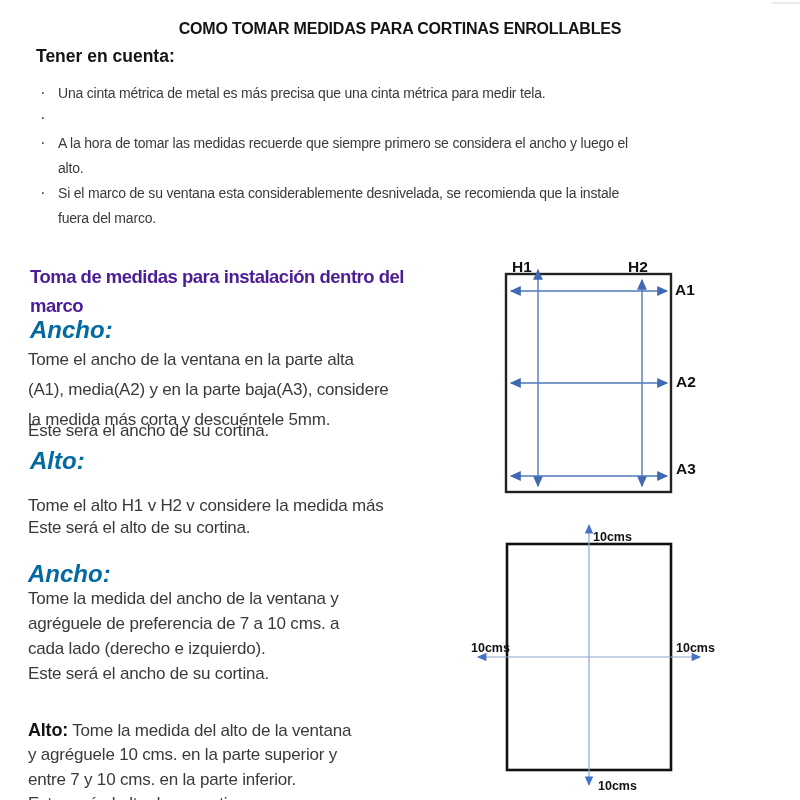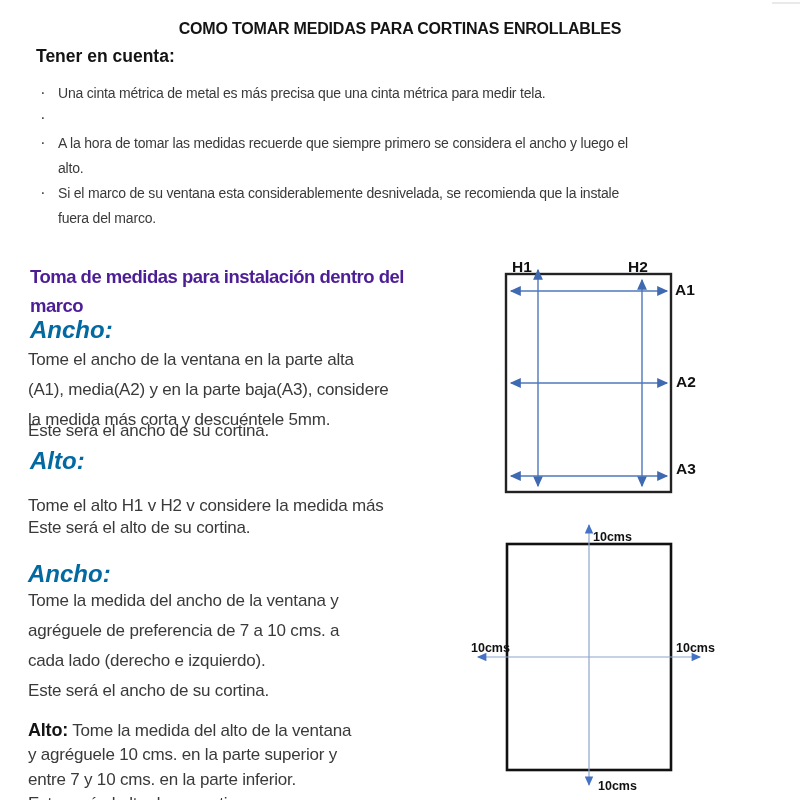--- a/index.html
+++ b/index.html
@@ -10,21 +10,21 @@
   .title{top:20px;left:0;width:800px;text-align:center;font-weight:bold;
          font-size:16px;letter-spacing:-0.2px;color:#141414;white-space:nowrap;}
   .note-h{top:46px;left:36px;font-weight:bold;font-size:17.5px;color:#141414;white-space:nowrap;}
   .tips{top:81px;left:0;width:800px;}
   .bullet{display:flex;padding-left:40px;}
   .bmark{width:18px;flex:0 0 18px;color:#4a4a4a;font-size:17px;line-height:24.9px;}
   .btext{white-space:pre-line;font-size:14px;line-height:24.9px;letter-spacing:-0.2px;color:#3a3a3a;}
   .h2{font-weight:bold;font-size:18.5px;line-height:29px;letter-spacing:-0.5px;color:#4c1d95;}
   .lab{font-weight:bold;font-size:24px;color:#0369a1;white-space:nowrap;font-style:italic;}
   .para{white-space:pre-line;font-size:17px;letter-spacing:-0.2px;color:#3a3a3a;}
-  .lh27{line-height:30px;} .lh25{line-height:30px;} .lh245{line-height:24.6px;} .lh22{line-height:21.8px;}
+  .lh27{line-height:30px;} .lh25{line-height:25px;} .lh245{line-height:24.6px;} .lh22{line-height:21.8px;}
   .inline-lab{font-weight:bold;color:#141414;}
   .dsvg{position:absolute;}
   .dl1{font-family:"Liberation Sans","DejaVu Sans",sans-serif;font-weight:bold;font-size:15.5px;fill:#111;}
   .dl2{font-family:"Liberation Sans","DejaVu Sans",sans-serif;font-weight:bold;font-size:12.5px;fill:#111;}
   .artifact{top:2px;right:0;width:28px;height:2px;background:#e9e9e9;}
 </style>
 </head>
 <body>
 
 <div class="page">

